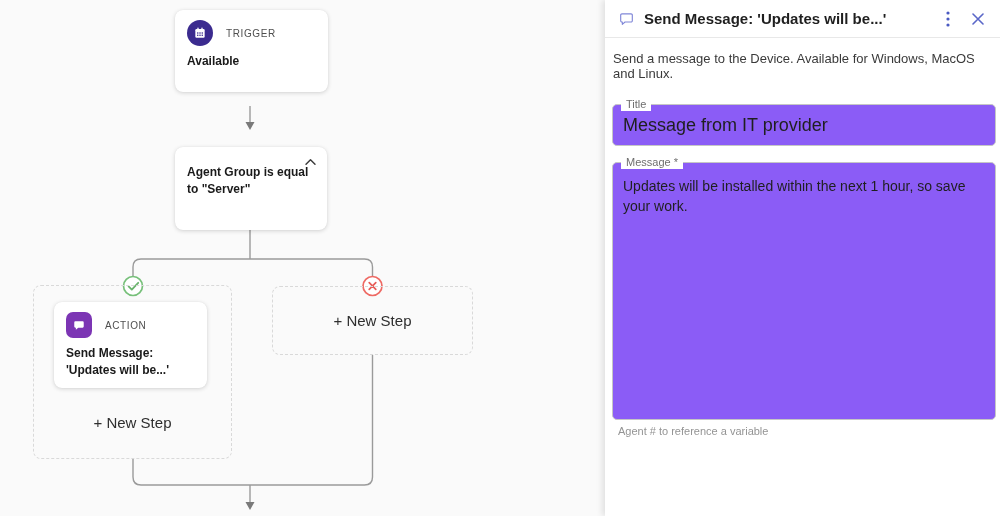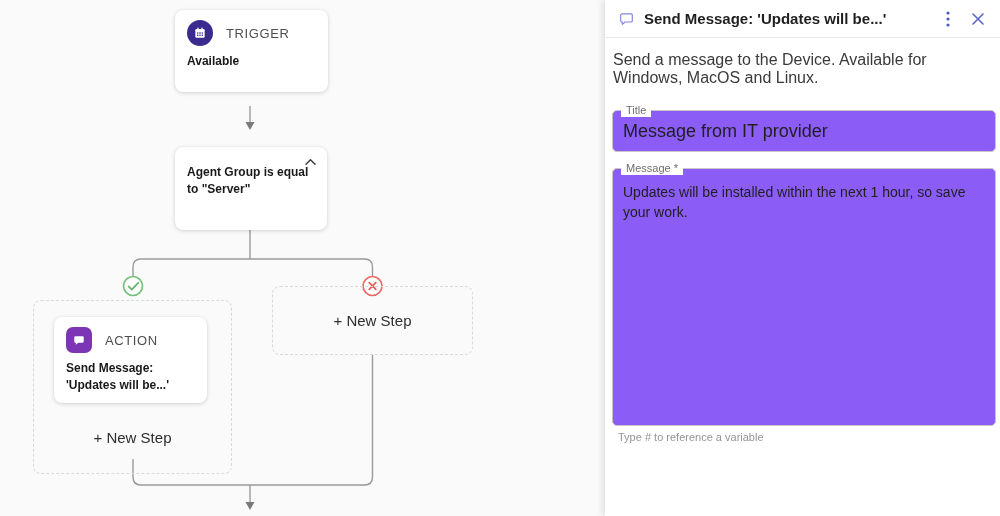--- a/index.html
+++ b/index.html
@@ -7,58 +7,58 @@
   body { display:flex; background:#fafafa; overflow:hidden; }
 
   
   .canvas { position:relative; width:605px; height:516px; background:#fafafa; flex:none; }
   .connectors { position:absolute; inset:0; width:605px; height:516px; }
 
   .node-card { position:absolute; background:#fff; border-radius:8px;
                box-shadow:0 1px 4px rgba(0,0,0,.16), 0 0 1px rgba(0,0,0,.08);
                padding:10px 12px; }
   .node-head { display:flex; align-items:center; gap:13px; }
-  .node-type { font-size:13px; letter-spacing:.6px; color:#4e4e4e; font-weight:500; }
+  .node-type { font-size:10px; letter-spacing:.6px; color:#4e4e4e; font-weight:500; }
   .node-title { margin-top:7px; font-size:12px; font-weight:700; color:#1a1a1a; line-height:1.45; }
   .node-desc { margin-top:3px; font-size:9.3px; color:#333; line-height:1.55; }
 
   .icon-circle { width:26px; height:26px; border-radius:50%; background:#3b2b8f;
                  display:flex; align-items:center; justify-content:center; flex:none; }
   .icon-hex { width:27px; height:26px; background:#f2b824; flex:none;
               clip-path:polygon(26% 4%, 74% 4%, 98% 50%, 74% 96%, 26% 96%, 2% 50%);
               display:flex; align-items:center; justify-content:center; }
   .icon-square { width:26px; height:26px; border-radius:7px; background:#7c35b4;
                  display:flex; align-items:center; justify-content:center; flex:none; }
 
   .trigger-card { left:175px; top:10px; width:153px; height:82px; }
   .condition-card { left:175px; top:147px; width:152px; height:83px; }
   .action-card { left:20px; top:16px; width:153px; height:86px; }
 
   .chevron-btn { position:absolute; top:7px; right:9px; width:16px; height:14px;
                  display:flex; align-items:center; justify-content:center; cursor:pointer; }
 
   .drop-zone { position:absolute; border:1.5px dashed #d9d9d9; border-radius:8px; }
-  .drop-zone-yes { left:33px; top:300px; width:199px; height:174px; }
+  .drop-zone-yes { left:33px; top:285px; width:199px; height:174px; }
   .drop-zone-no { left:272px; top:286px; width:201px; height:69px;
                   display:flex; align-items:center; justify-content:center; }
   .new-step { font-size:15px; color:#2e2e2e; }
   .new-step-bottom { position:absolute; left:0; right:0; bottom:27px; text-align:center; }
 
   
   .panel { width:395px; height:516px; background:#fff; flex:none;
            box-shadow:-3px 0 6px rgba(0,0,0,.10); position:relative; z-index:2; }
   .panel-header { display:flex; align-items:center; height:38px; padding:0 13px 0 12px;
                   border-bottom:1px solid #e8e8e8; }
   .panel-title { flex:1; margin-left:9px; font-size:15px; font-weight:700; color:#1f1f1f;
                  white-space:nowrap; overflow:hidden; }
   .icon-btn { display:flex; align-items:center; justify-content:center; cursor:pointer;
               width:18px; height:18px; }
   .kebab-btn { margin-right:12px; }
   .panel-body { padding:13px 4px 0 7px; }
-  .panel-desc { font-size:16px; color:#3a3a3a; margin-bottom:23px; padding-left:1px; }
+  .panel-desc { font-size:13px; color:#3a3a3a; margin-bottom:23px; padding-left:1px; }
 
   .field { position:relative; border:1px solid #c6c6c6; border-radius:5px; background:#8b5cf6; }
   .field-label { position:absolute; top:-7px; left:8px; background:#fff; padding:0 5px;
                  font-size:11px; color:#6e6e6e; line-height:13px; }
   .field-title { height:42px; margin-bottom:16px; }
   .field-title input { width:100%; height:100%; border:0; outline:0; background:transparent;
                        padding:0 10px; font-size:18px; color:#1f1f1f; font-family:inherit; }
   .field-message { height:258px; }
   .field-message textarea { width:100%; height:100%; border:0; outline:0; resize:none;
                             background:transparent; padding:14px 10px; font-size:14px;
@@ -176,15 +176,15 @@
     <div class="field field-title">
       <span class="field-label">Title</span>
       <input type="text" value="Message from IT provider" style="">
     </div>
 
     <div class="field field-message">
       <span class="field-label">Message *</span>
       <textarea style="">Updates will be installed within the next 1 hour, so save your work.</textarea>
     </div>
 
-    <div class="field-helper">Type # to reference a variable</div>
+    <div class="field-helper">Agent # to reference a variable</div>
   </div>
 </div>
 
 </body></html>

